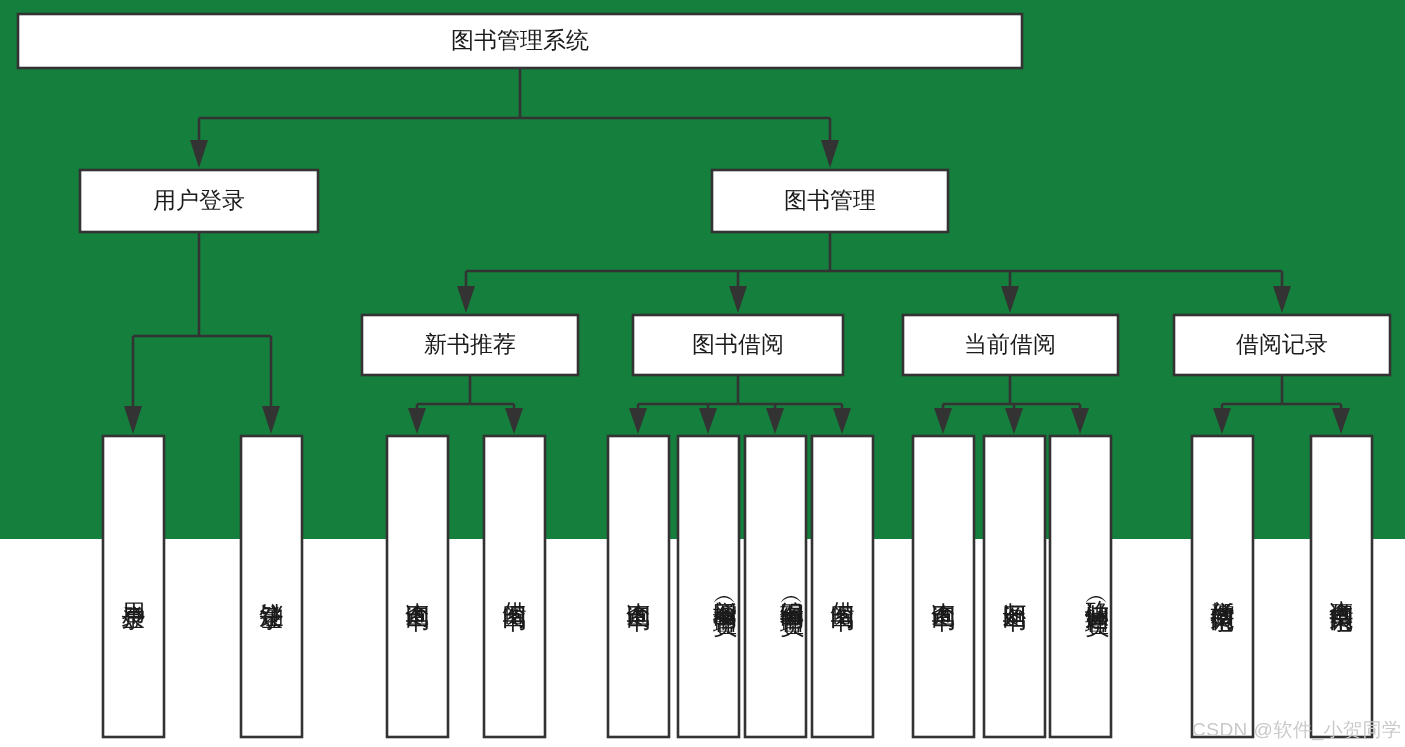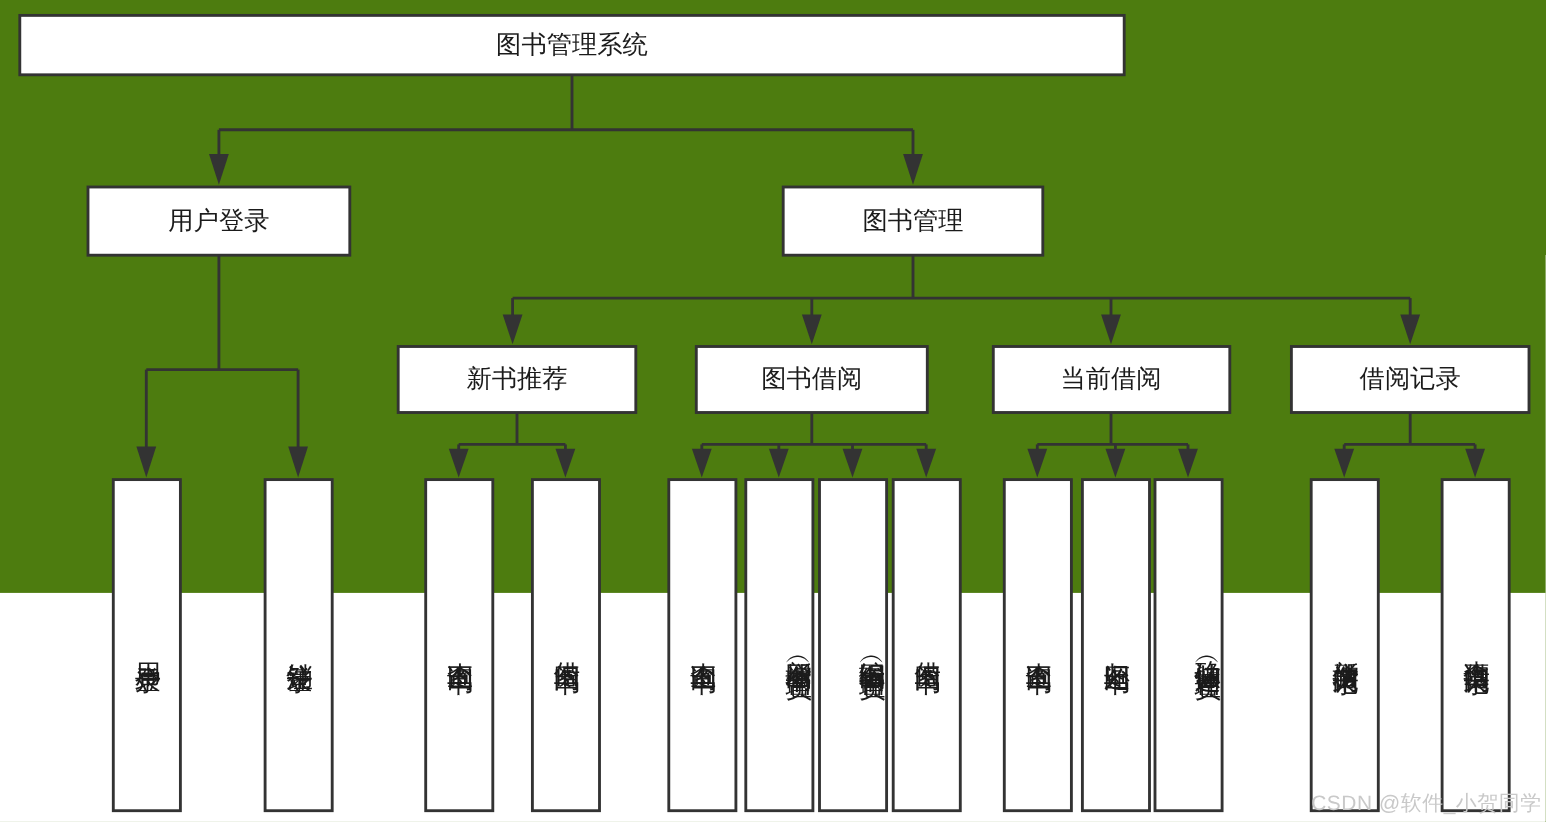--- a/index.html
+++ b/index.html
@@ -10,21 +10,21 @@
   body {
     width: 1405px;
     height: 747px;
     font-family: "Liberation Sans", "DejaVu Sans", sans-serif;
     overflow: hidden;
   }
   #diagram-root {
     position: relative;
     width: 1405px;
     height: 539px;
-    background: #4d7c0f;
+    background: #15803d;
   }
   svg.diagram-canvas {
     position: absolute;
     left: 0;
     top: 0;
     width: 1405px;
     height: 747px;
     display: block;
   }
   .node-box {

